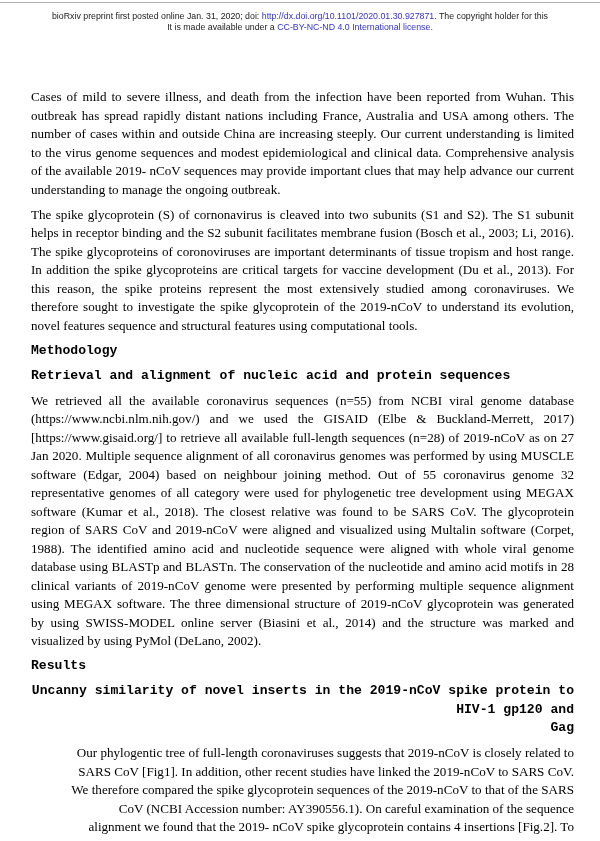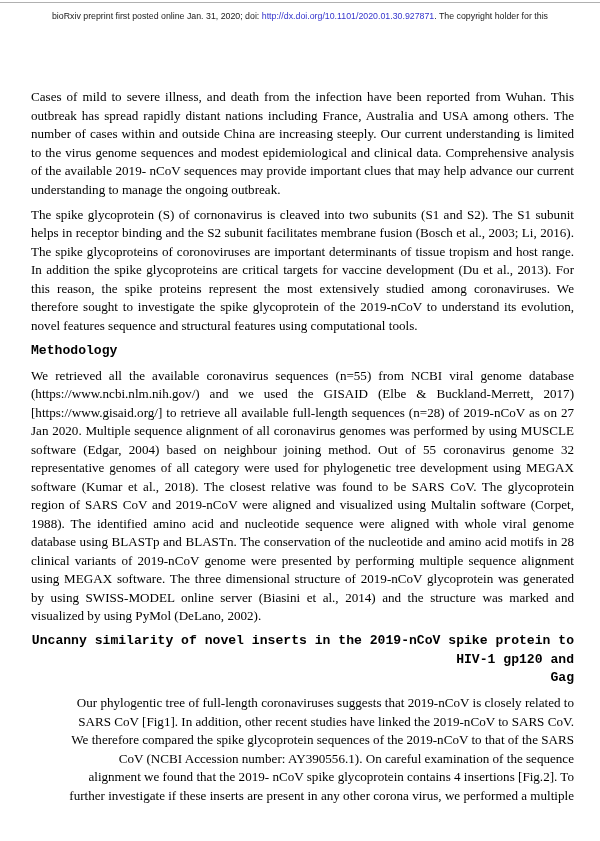--- a/index.html
+++ b/index.html
@@ -54,27 +54,30 @@
 </style>
 </head>
 <body>
 
 <div class="page">
 
   <div class="top-rule"></div>
 
   <div class="watermark">
     <div class="wm-line"><span>bioRxiv preprint first posted online Jan. 31, 2020; doi: </span><a class="wm-link">http://dx.doi.org/10.1101/2020.01.30.927871</a><span>. The copyright holder for this</span></div>
+    <div class="wm-line"><span>It is made available under a </span><a class="wm-link">CC-BY-NC-ND 4.0 International license.</a></div>
   </div>
 
   <div class="content">
     <p class="just">Cases of mild to severe illness, and death from the infection have been reported from Wuhan.  This outbreak has spread rapidly distant nations including France, Australia and USA among others. The number of cases within and outside China are increasing steeply.  Our current understanding is limited to the virus genome sequences and modest epidemiological and clinical data. Comprehensive analysis of the available 2019- nCoV sequences may provide important clues that may help advance our current understanding to manage the ongoing outbreak.</p>
     <p class="just">The spike glycoprotein (S) of cornonavirus is cleaved into two subunits (S1 and S2). The S1 subunit helps in receptor binding and the S2 subunit facilitates membrane fusion (Bosch et al., 2003; Li, 2016). The spike glycoproteins of coronoviruses are important determinants of tissue tropism and host range. In addition the spike glycoproteins are critical targets for vaccine development (Du et al., 2013).  For this reason, the spike proteins represent the most extensively studied among coronaviruses.  We therefore sought to investigate the spike glycoprotein of the 2019-nCoV to understand its evolution, novel features sequence and structural features using computational tools.</p>
     <h3>Methodology</h3>
+    <h3>Retrieval and alignment of nucleic acid and protein sequences</h3>
     <p class="just">We retrieved all the available coronavirus sequences (n=55) from NCBI viral genome database (https://www.ncbi.nlm.nih.gov/) and we used the GISAID (Elbe &amp; Buckland-Merrett, 2017)[https://www.gisaid.org/] to retrieve all available full-length sequences (n=28) of 2019-nCoV as on 27 Jan 2020. Multiple sequence alignment of all coronavirus genomes was performed by using MUSCLE software (Edgar, 2004) based on neighbour joining method. Out of 55 coronavirus genome 32 representative genomes of all category were used for phylogenetic tree development using MEGAX software (Kumar et al., 2018). The closest relative was found to be SARS CoV. The glycoprotein region of SARS CoV and 2019-nCoV were aligned and visualized using Multalin software (Corpet, 1988). The identified amino acid and nucleotide sequence were aligned with whole viral genome database using BLASTp and BLASTn. The conservation of the nucleotide and amino acid motifs in 28 clinical variants of 2019-nCoV genome were presented by performing multiple sequence alignment using MEGAX software. The three dimensional structure of 2019-nCoV glycoprotein was generated by using SWISS-MODEL online server (Biasini et al., 2014) and the structure was marked and visualized by using PyMol (DeLano, 2002).</p>
+    <h3>Results</h3>
     <h3 class="preline">Uncanny similarity of novel inserts in the 2019-nCoV spike protein to HIV-1 gp120 and
 Gag</h3>
     <p class="preline">Our phylogentic tree of full-length coronaviruses suggests that 2019-nCoV is closely related to
 SARS CoV [Fig1]. In addition, other recent studies have linked the 2019-nCoV to SARS CoV.
 We therefore compared the spike glycoprotein sequences of the 2019-nCoV to that of the SARS
 CoV (NCBI Accession number: AY390556.1).  On careful examination of the sequence
 alignment we found that the 2019- nCoV spike glycoprotein contains 4 insertions [Fig.2]. To
 further investigate if these inserts are present in any other corona virus, we performed a multiple</p>
   </div>
 

